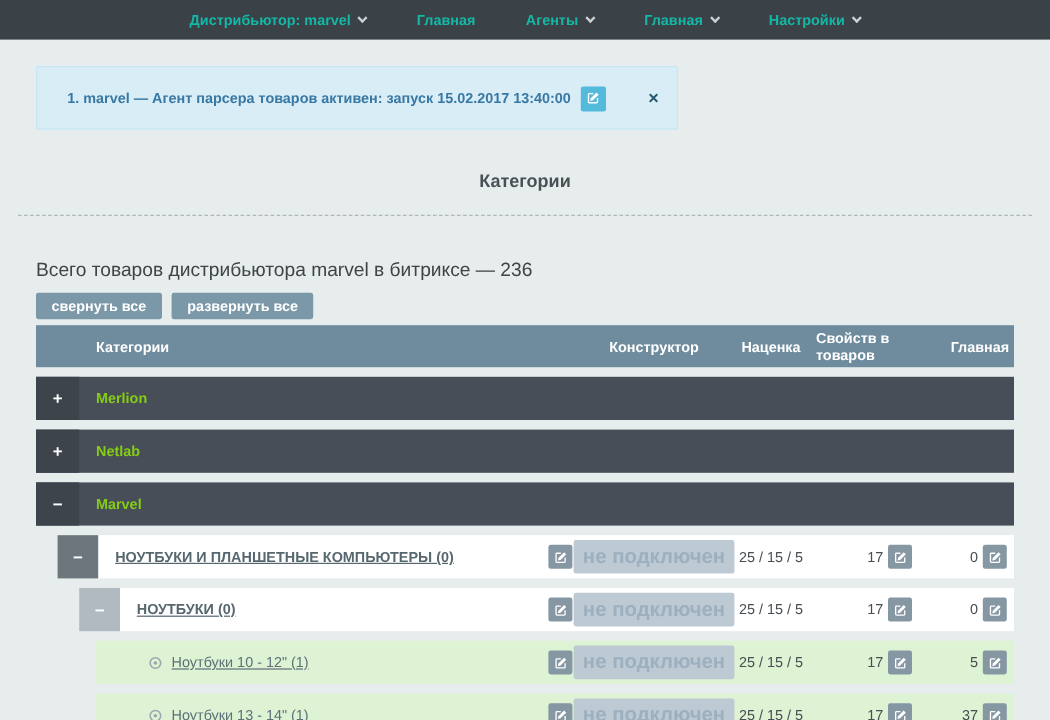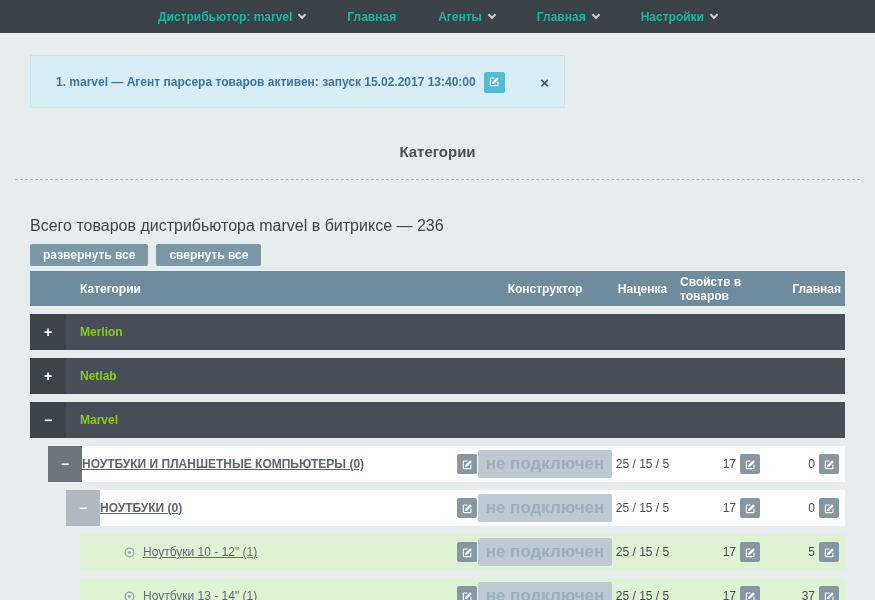--- a/index.html
+++ b/index.html
@@ -53,21 +53,21 @@
     background:#7b98a8; color:#fff; font-weight:bold; font-size:12px;
     border:none; border-radius:2px; padding:4px 13px; cursor:pointer;
     font-family:"Liberation Sans", sans-serif;
   }
   
   .cat-table { margin:5px 30px 0 30px; width:815px; }
   .thead {
     display:flex; height:35px; background:#6e8c9e; color:#fff;
     font-weight:bold; font-size:12px; align-items:center;
   }
-  .col-name { flex:1 1 auto; display:flex; align-items:center; padding-left:0; min-width:0; }
+  .col-name { flex:1 1 auto; display:flex; align-items:center; padding-left:14px; min-width:0; }
   .thead .col-name { padding-left:50px; }
   .col-constructor { width:120px; display:flex; align-items:center; justify-content:center; flex:0 0 auto; }
   .col-markup { width:75px; display:flex; align-items:center; justify-content:center; flex:0 0 auto;text-align:center; }
   .col-props { width:100px; display:flex; align-items:center; justify-content:flex-end; gap:4px; padding-right:20px; flex:0 0 auto; }
   .thead .col-props { justify-content:center; padding-right:0; }
   .col-products { width:65px; display:flex; align-items:center; justify-content:flex-end; gap:4px; padding-right:6px; flex:0 0 auto; }
   .thead .col-products { padding-right:4px; }
   .trow { display:flex; height:36px; margin-top:8px; align-items:stretch; }
   .trow.group { background:#484e57; }
   .toggle-btn {
@@ -131,22 +131,22 @@
   </button>
   <button class="alert-close">×</button>
 </div>
 
 <h1 class="page-title">Категории</h1>
 <hr class="dashed-divider">
 
 <div class="summary">Всего товаров дистрибьютора marvel в битриксе — 236</div>
 
 <div class="btn-row">
+  <button class="slate-btn">свернуть все</button>
   <button class="slate-btn">развернуть все</button>
-  <button class="slate-btn">свернуть все</button>
 </div>
 
 <div class="cat-table">
   <div class="thead">
       <div class="col-name">Категории</div>
       <div class="col-constructor">Конструктор</div>
       <div class="col-markup">Наценка</div>
       <div class="col-props">Свойств в товаров</div>
       <div class="col-products">Главная</div>
     </div>

